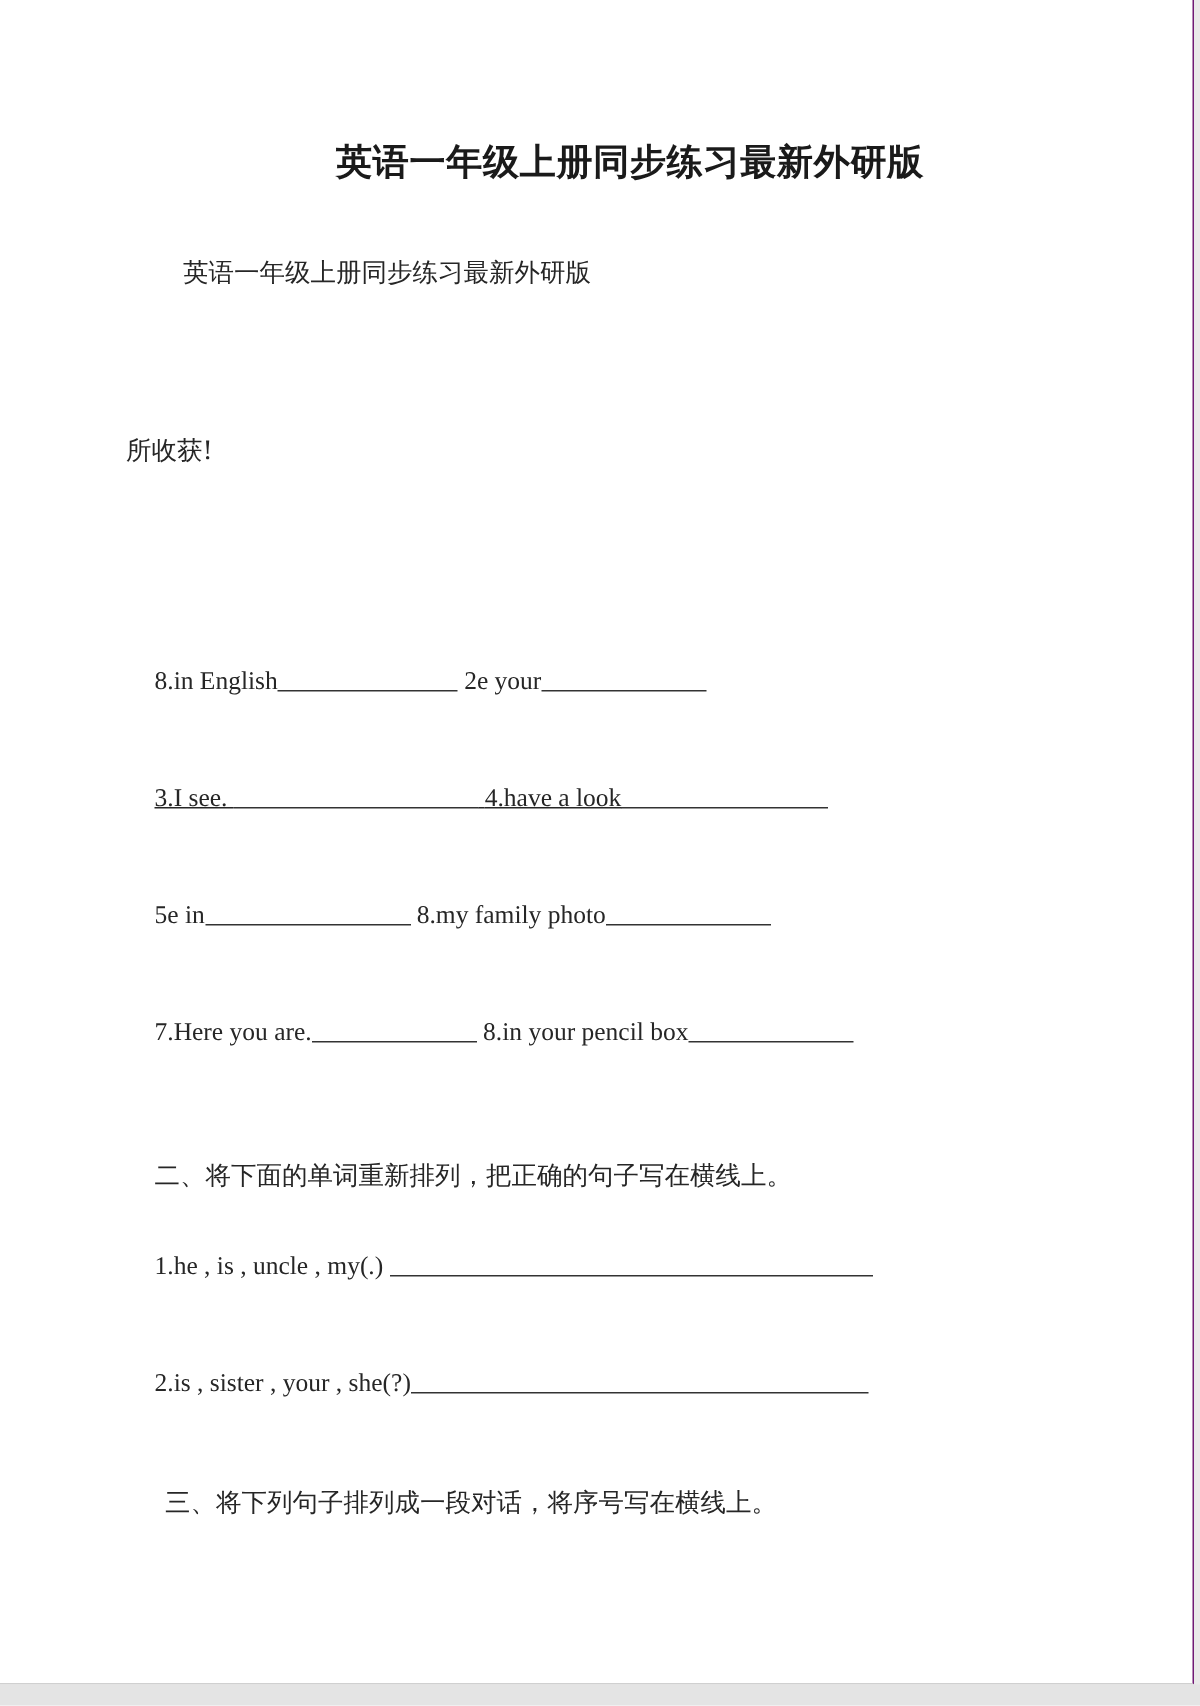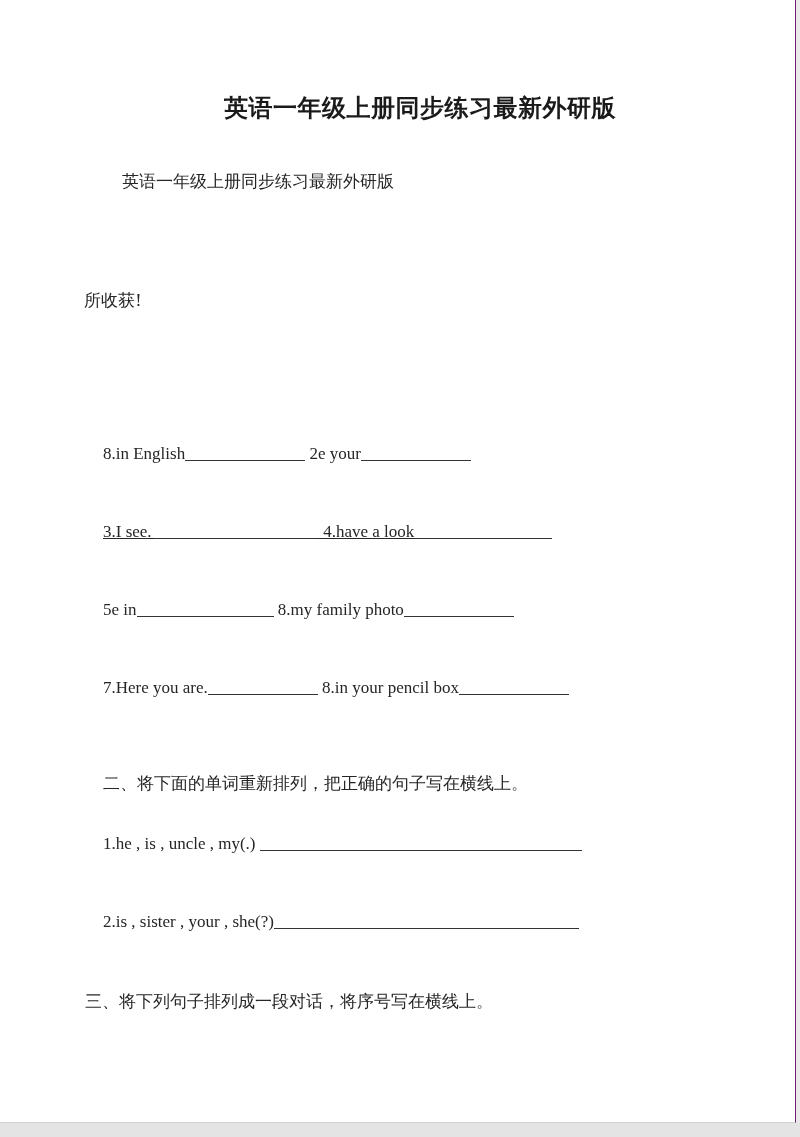--- a/index.html
+++ b/index.html
@@ -79,17 +79,17 @@
 
   <div class="line en" style="left:103px; top:834px;">
     <span>1.he , is , uncle , my(.) </span><span class="blank" style="width:322px;"></span>
   </div>
 
   <div class="line en" style="left:103px; top:912px;">
     <span>2.is , sister , your , she(?)</span><span class="blank" style="width:305px;"></span>
   </div>
 
 
-  <div class="line" style="left:85px; top:990px;">三、将下列句子排列成一段对话，将序号写在横线上。</div>
+  <div class="line" style="left:110px; top:990px;">三、将下列句子排列成一段对话，将序号写在横线上。</div>
 
 </div>
 
 <div class="bottom-strip"></div>
 
 </body></html>

